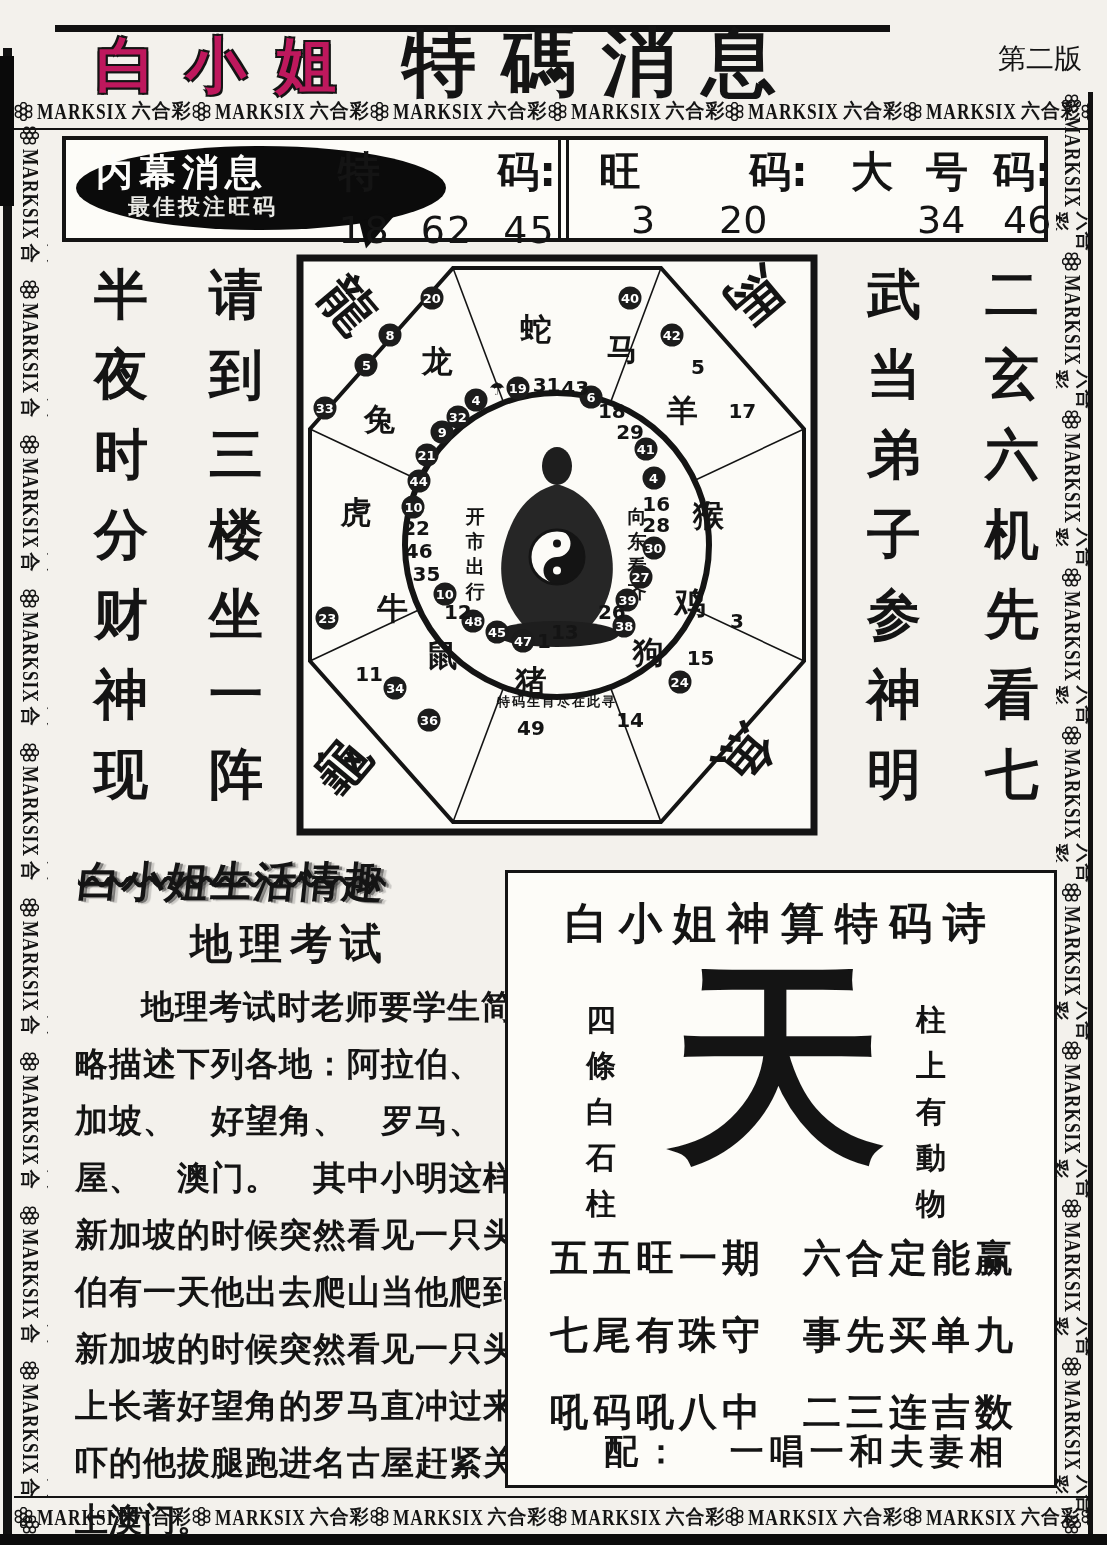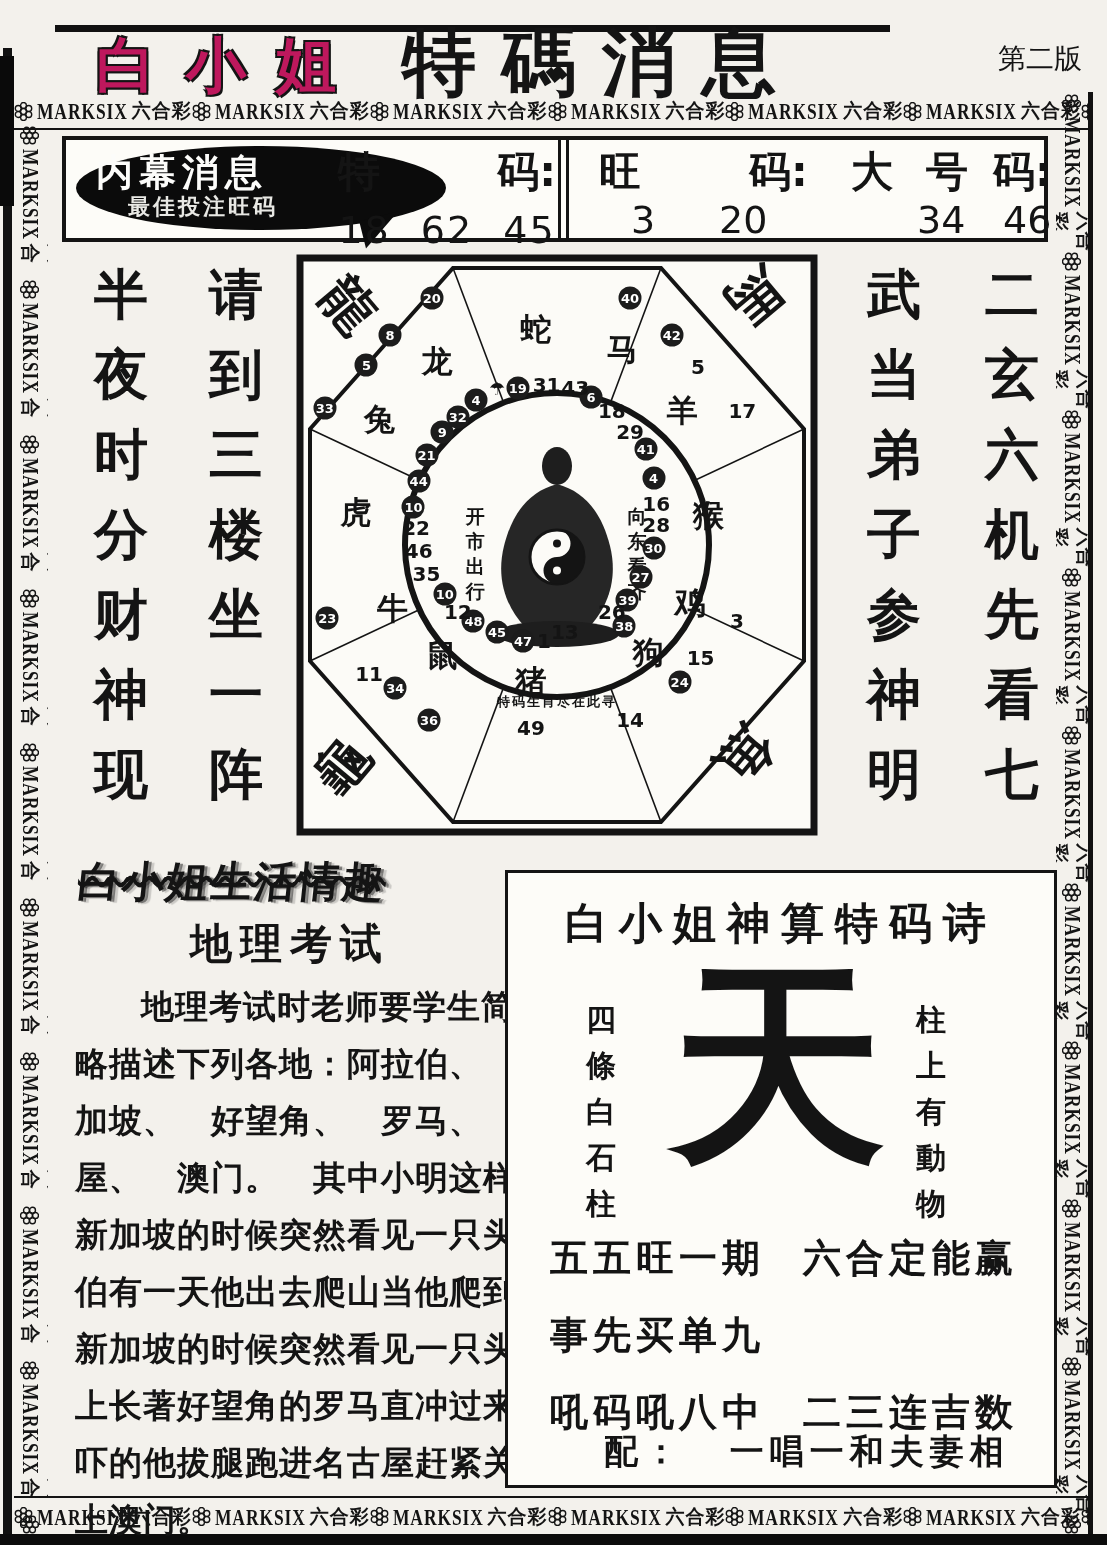--- a/index.html
+++ b/index.html
@@ -827,20 +827,21 @@
         <span>有</span>
         <span>動</span>
         <span>物</span>
       </div>
     <div class="couplets" id="couplets">
         <div class="couplet-row">
           <span class="couplet">五五旺一期</span>
           <span class="couplet">六合定能赢</span>
         </div>
         <div class="couplet-row">
+          <span class="couplet">七尾有珠守</span>
           <span class="couplet">事先买单九</span>
         </div>
         <div class="couplet-row">
           <span class="couplet">吼码吼八中</span>
           <span class="couplet">二三连吉数</span>
         </div>
       </div>
     <div class="match-line">
       <span class="match-label">配：</span>
       <span>一唱一和夫妻相</span>

